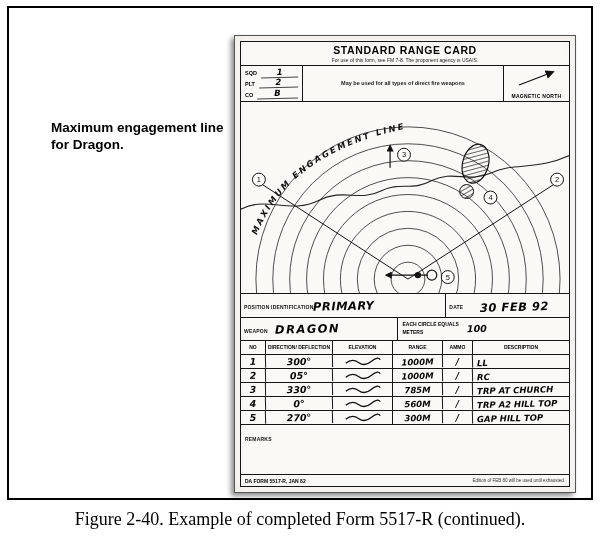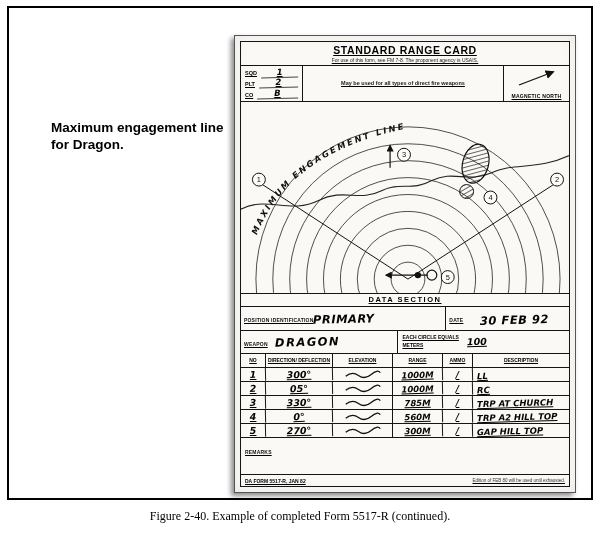--- a/index.html
+++ b/index.html
@@ -5,21 +5,21 @@
   * { margin:0; padding:0; box-sizing:border-box; }
   html,body { width:600px; height:545px; background:#ffffff; font-family:"Liberation Sans",sans-serif; color:#000; }
   body { position:relative; overflow:hidden; }
 
   .figure-frame { position:absolute; left:7px; top:6px; width:586px; height:494px; border:2px solid #000; background:#fff; }
 
   .side-note { position:absolute; left:42px; top:112px; width:185px; font-weight:bold; font-size:13.5px; line-height:1.25; }
 
   .card { position:absolute; left:225px; top:27px; width:342px; height:458px; background:#faf9f5;
           border:1px solid #555; padding:5px;
-          box-shadow:-3px 3px 5px rgba(0,0,0,0.45), inset 0 0 14px rgba(0,0,0,0.07);text-decoration:underline; }
+          box-shadow:-3px 3px 5px rgba(0,0,0,0.45), inset 0 0 14px rgba(0,0,0,0.07); }
   .form-inner { width:100%; height:100%; border:1.5px solid #151515; display:flex; flex-direction:column; background:transparent; }
 
   .f-title { text-align:center; font-weight:bold; font-size:10.5px; letter-spacing:.6px; padding:2px 0 1px; }
   .f-subtitle { text-align:center; font-size:5px; color:#222; padding:0 0 1.5px; border-bottom:1px solid #151515; }
 
   .f-meta { display:flex; border-bottom:1px solid #151515; height:36px; }
   .unit-box { width:62px; border-right:1px solid #151515; padding:2px 4px; display:flex; flex-direction:column; justify-content:space-between; }
   .unit-row { display:flex; align-items:flex-end; gap:4px; }
   .u-label { font-size:5.5px; font-weight:bold; padding-bottom:1px; }
   .u-val { flex:1; text-align:center; border-bottom:1px solid #444; font-size:8.5px; line-height:1; }
@@ -60,21 +60,21 @@
   .date-cell .hw { position:absolute; left:34px; top:6px; }
   .weapon-cell .hw { position:absolute; left:34px; top:4px; letter-spacing:1.5px; }
 
   .squig { display:block; }
 
   .remarks { flex:1; border-bottom:1px solid #151515; padding:2px 4px; }
   .f-footer { display:flex; justify-content:space-between; align-items:center; padding:2px 4px; height:11px; }
   .footer-left { font-size:5px; font-weight:bold; }
   .footer-right { font-size:4.5px; color:#333; }
 
-  .caption { position:absolute; left:0; right:0; top:509px; text-align:center; font-family:"Liberation Serif",serif; font-size:12px; }
+  .caption { position:absolute; left:0; right:0; top:509px; text-align:center; font-family:"Liberation Serif",serif; font-size:18px; }
 </style>
 </head>
 <body>
 
 <div class="figure-frame">
 
   <div class="side-note">Maximum engagement line for Dragon.</div>
 
   <div class="card">
     <div class="form-inner">
@@ -177,21 +177,20 @@
               <circle cx="192" cy="174" r="5" fill="none" stroke="#111" stroke-width="1.2"></circle>
             </g>
 
             <text font-size="8.5" font-style="italic" font-weight="bold" letter-spacing="2.2" fill="#111" font-family="DejaVu Sans, sans-serif">
               <textPath href="#melpath">MAXIMUM ENGAGEMENT LINE</textPath>
             </text>
           </g>
         </svg>
       </div>
 
-      <div class="data-bar">DATA SECTION</div>
 
       <div class="pos-row">
         <div class="pos-cell">
           <span class="tiny-label">POSITION IDENTIFICATION</span>
           <span class="hw hw-lg">PRIMARY</span>
         </div>
         <div class="date-cell">
           <span class="tiny-label">DATE</span>
           <span class="hw hw-lg">30 FEB 92</span>
         </div>

